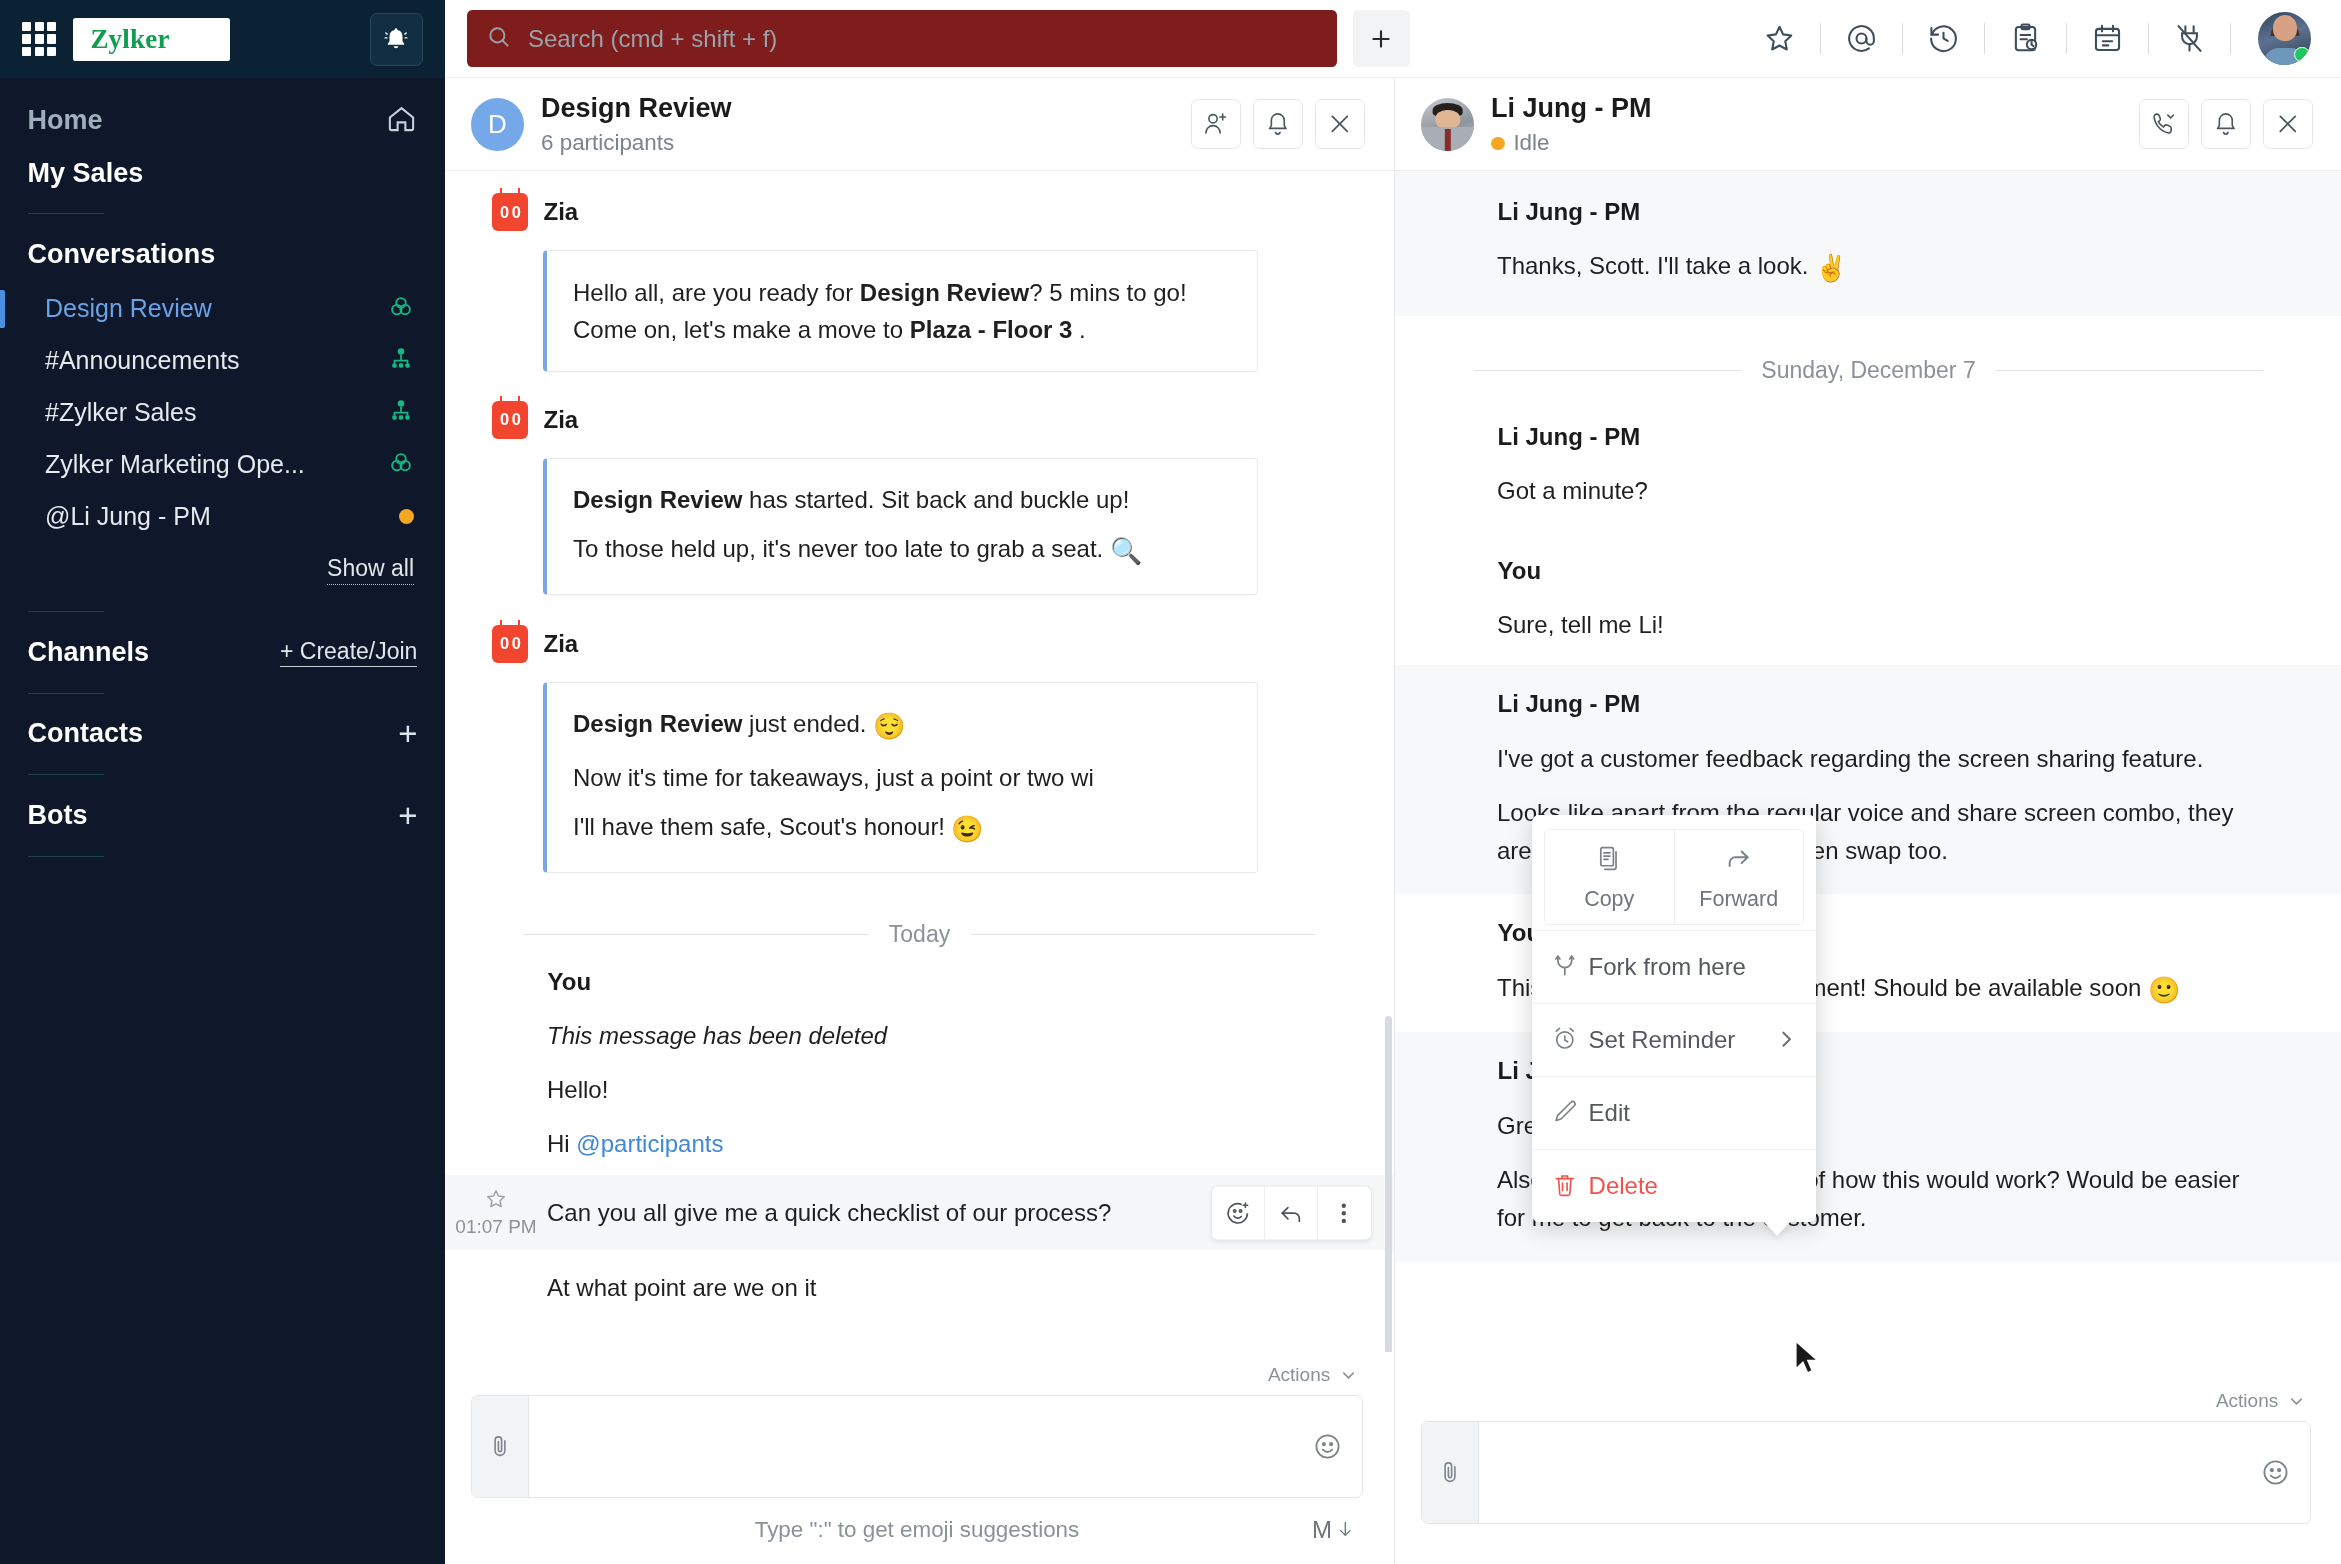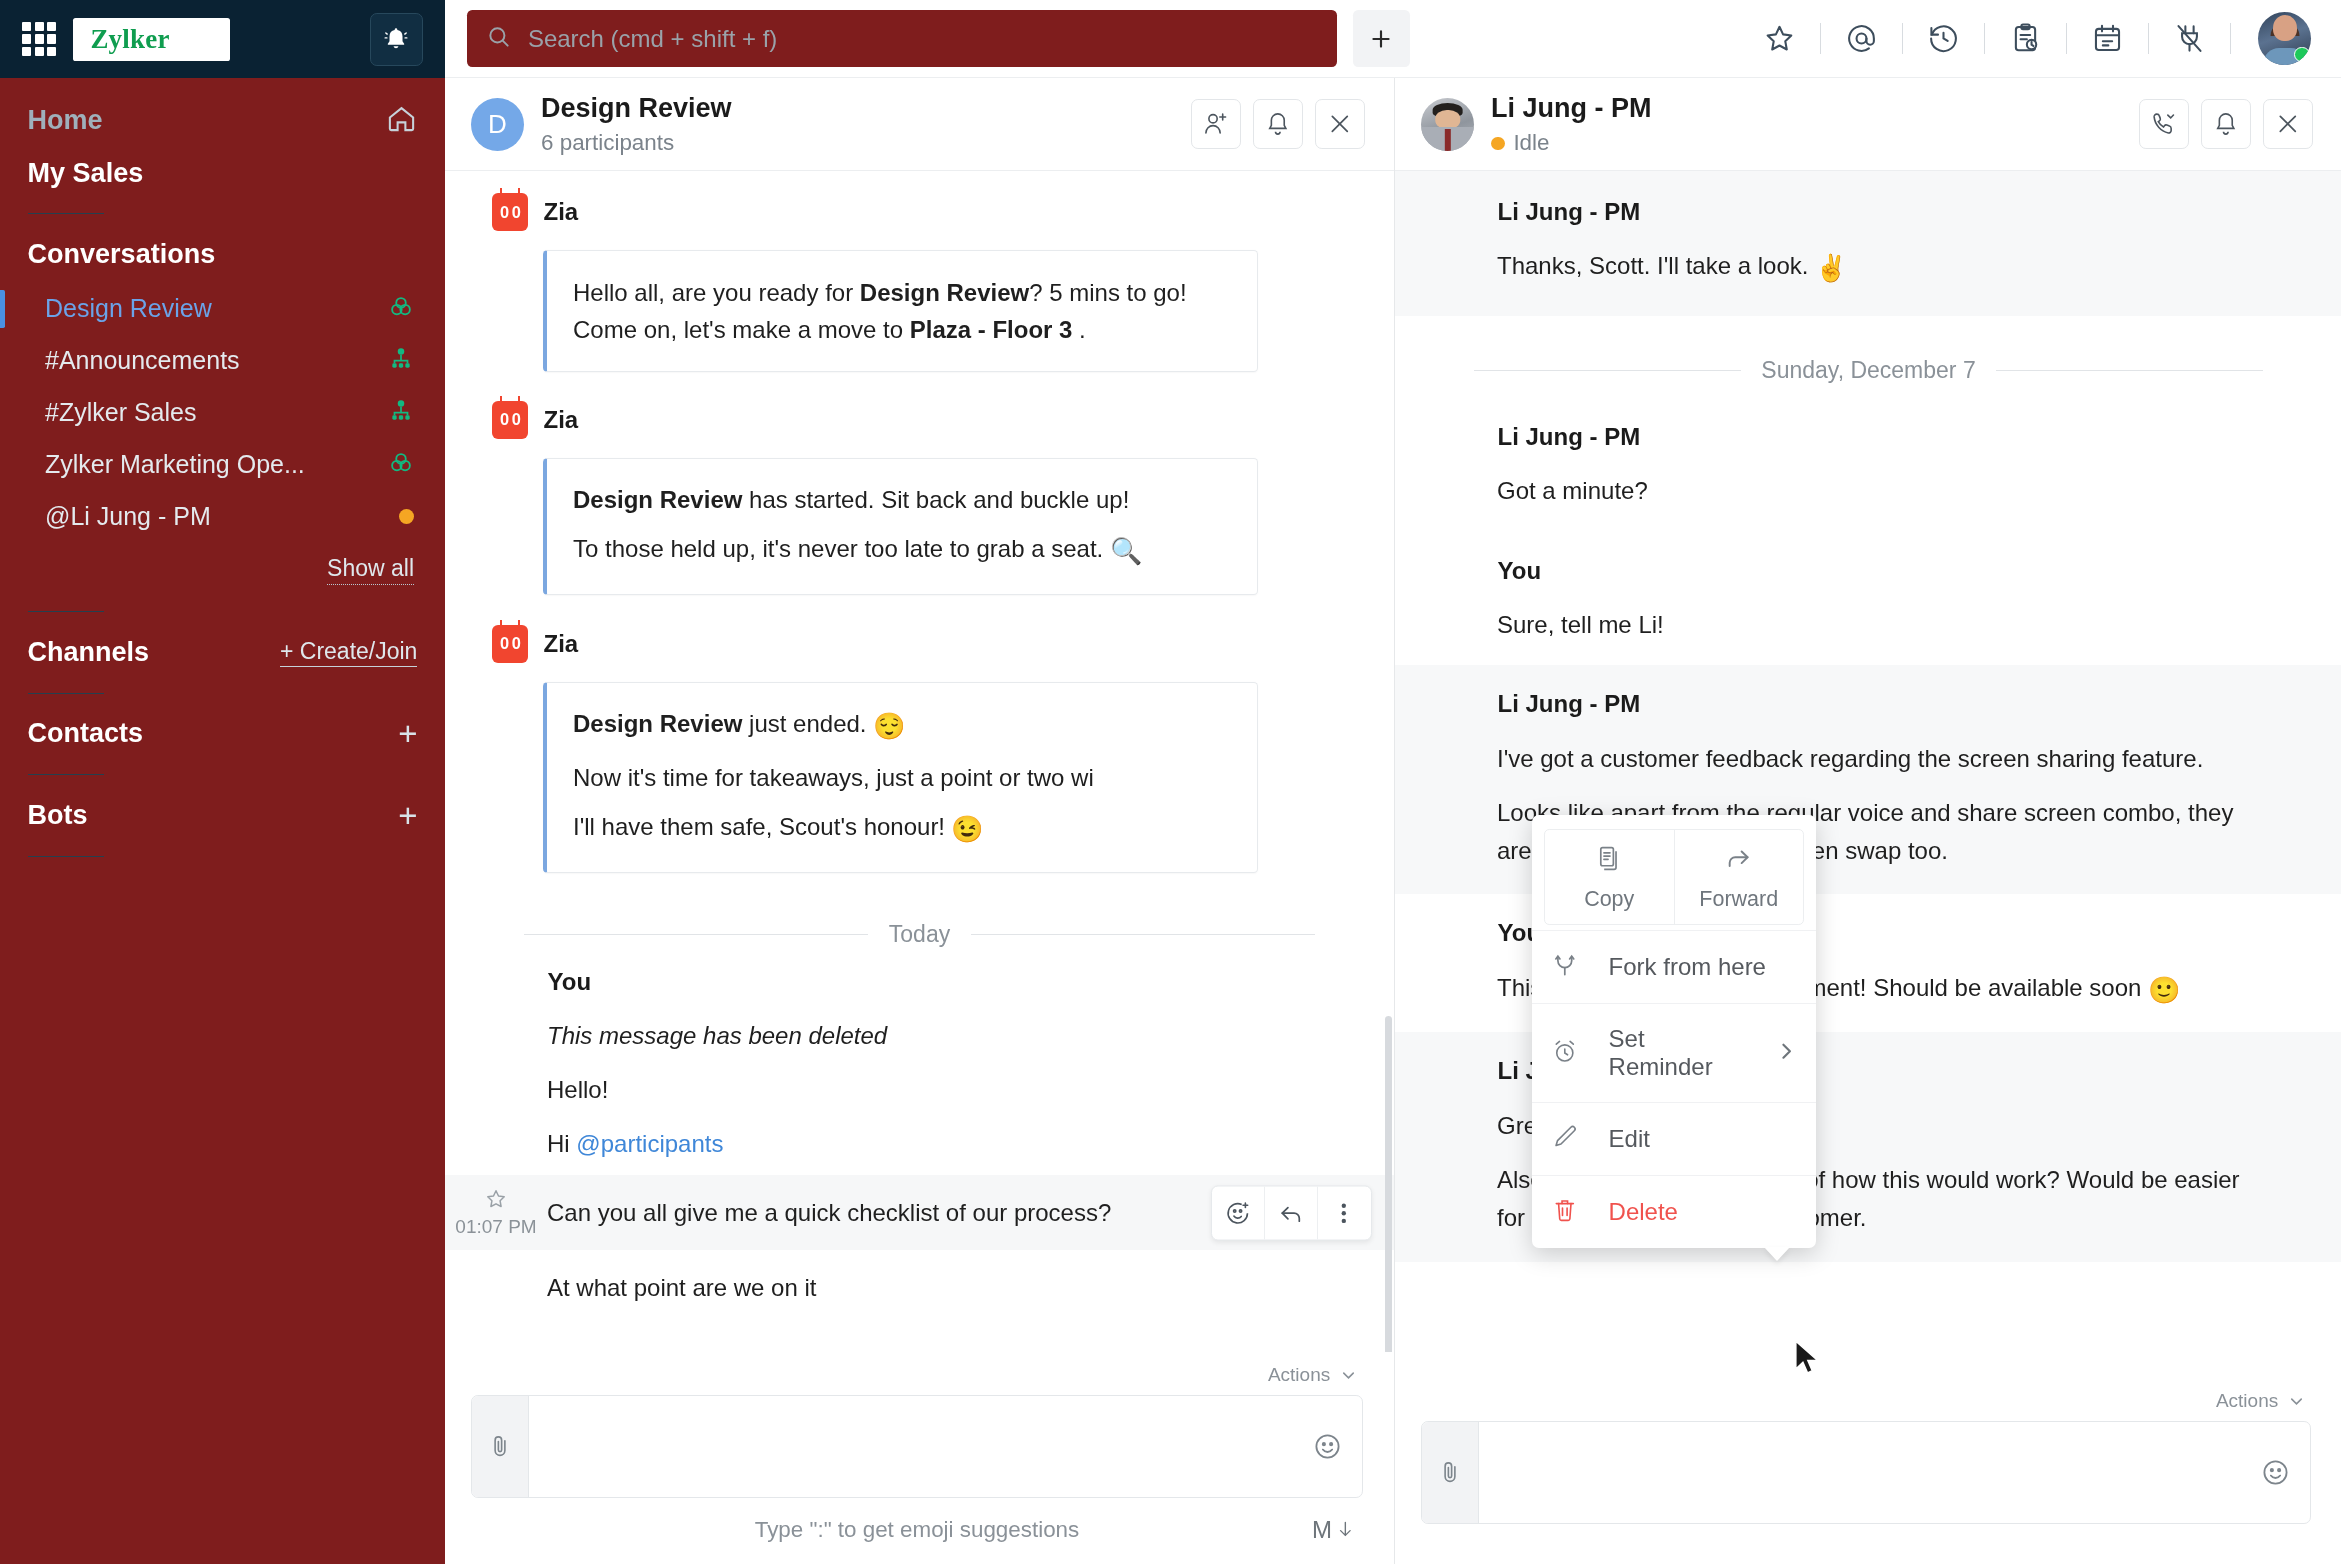--- a/index.html
+++ b/index.html
@@ -7,21 +7,21 @@
     width: 2342px; height: 1565px;
     font-family: "Liberation Sans", sans-serif;
     overflow: hidden;
     background: #ffffff;
   }
   .app { display: flex; width: 2342px; height: 1565px; }
 
   
   .sidebar {
     width: 445px; height: 1565px;
-    background: #7f1d1d;
+    background: #0f172a;
     display: flex; flex-direction: column;
     flex-shrink: 0;
     position: relative;
   }
   .sidebar-top {
     height: 78px;
     background: #0a2233;
     display: flex; align-items: center;
     padding: 0 22.4px;
     gap: 17px;
@@ -220,21 +220,21 @@
     background:#fff; border-radius:6.9px; box-shadow: 0 5.2px 24px rgba(0,0,0,.18);
     z-index: 50; padding: 8.6px 0 0 0;
   }
   .ctx-top { display:flex; border:0.9px solid #eceef0; border-radius:5.2px; margin: 5.2px 12px 5.2px 12px;}
   .ctx-top .cb { flex:1; padding: 13.8px 0 12px; display:flex;flex-direction:column;
     align-items:center; gap:8.6px; cursor:pointer;}
   .ctx-top .cb:first-child{border-right:0.9px solid #eceef0;}
   .ctx-top svg{width:29px;height:29px;}
   .ctx-top span{font-size:21.5px;color:#6f767d;}
   .ctx-item {
-    display:flex; align-items:center; gap:30px; padding: 20.7px 19px;
+    display:flex; align-items:center; gap:10px; padding: 20.7px 19px;
     border-top:0.9px solid #f0f1f3; cursor:pointer;
   }
   .ctx-item:first-of-type{border-top:none;}
   .ctx-item svg{width:27.6px;height:27.6px;flex-shrink:0;}
   .ctx-item .lbl{font-size:24px;color:#55595e;}
   .ctx-item.danger .lbl{color:#f0524d;}
   .ctx-item .chev{margin-left:auto;}
   .ctx-item .chev svg{width:22.4px;height:22.4px;}
   .ctx::after {
     content:''; position:absolute; right: 26px; bottom:-13.8px;

